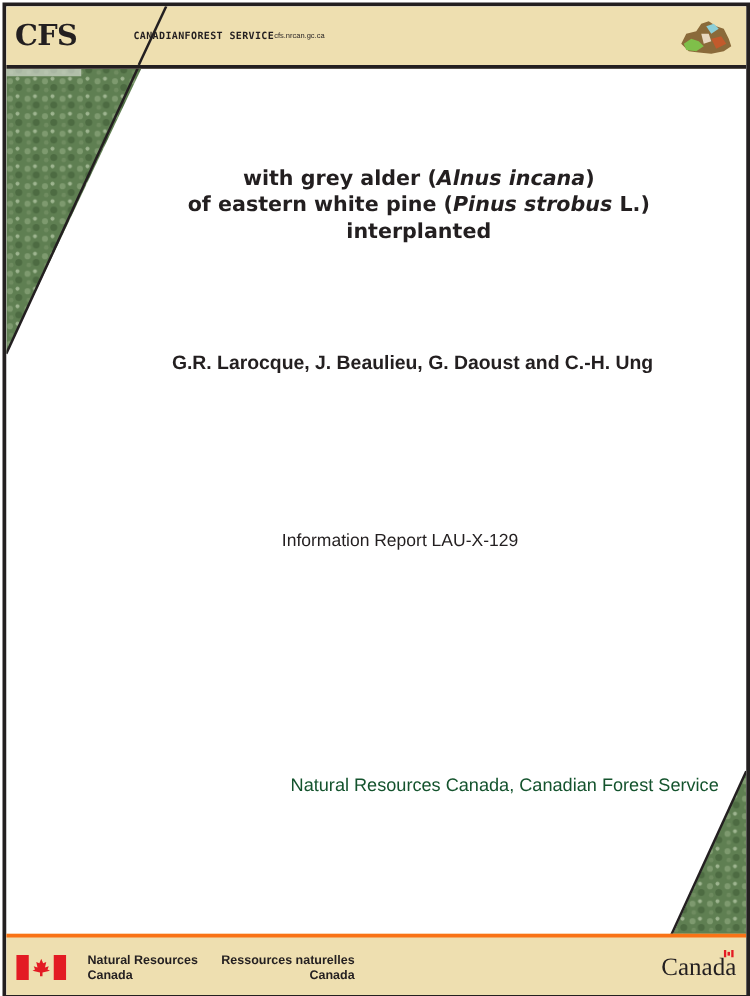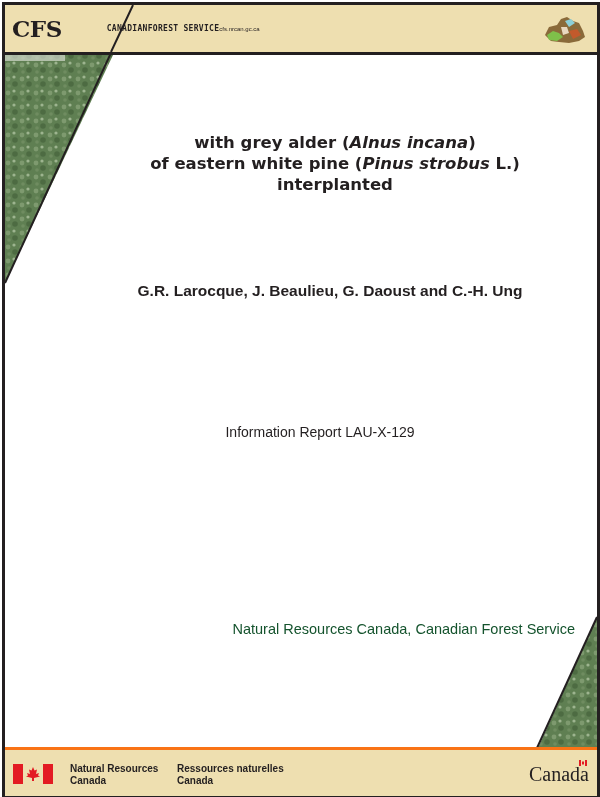--- a/index.html
+++ b/index.html
@@ -17,21 +17,21 @@
   .title { position: absolute; left: 100px; top: 127px; width: 460px; text-align: center; font-family: "DejaVu Sans", sans-serif; font-weight: bold; font-size: 16.5px; line-height: 21px; color: #231f20; }
   .title em { font-style: italic; }
   .authors { position: absolute; left: 60px; top: 277px; width: 530px; text-align: center; font-family: "Liberation Sans", sans-serif; font-weight: bold; font-size: 15.5px; color: #231f20; }
   .report { position: absolute; left: 60px; top: 403px; width: 510px; text-align: center; font-family: "Liberation Sans", sans-serif; font-weight: normal; font-size: 14px; color: #231f20; margin-top: 16px; }
   .year { position: absolute; left: 60px; top: 439px; width: 510px; text-align: center; font-family: "Liberation Sans", sans-serif; font-weight: bold; font-size: 14px; color: #231f20; }
   .publisher { position: absolute; left: 60px; top: 604px; width: 510px; text-align: right; font-family: "Liberation Sans", sans-serif; font-size: 14.5px; color: #14532d; margin-top: 12px; }
   .centre { position: absolute; left: 60px; top: 639px; width: 510px; text-align: center; font-family: "Liberation Sans", sans-serif; font-size: 14.5px; color: #231f20; }
   .flag { position: absolute; left: 8px; top: 14px; width: 40px; height: 20px; }
   .dept { position: absolute; top: 13px; font-family: "Liberation Sans", sans-serif; font-weight: bold; font-size: 10px; line-height: 12px; color: #231f20; }
   .dept-en { left: 65px; }
-  .dept-fr { left: 172px; }
+  .dept-fr { left: 172px; text-align: right; }
   .wordmark { position: absolute; right: 8px; top: 13px; font-family: "Liberation Serif", serif; font-size: 20px; color: #231f20; }
   .wordmark-flag { position: absolute; right: 10px; top: 10px; width: 8px; height: 6px; }
 </style>
 </head>
 <body>
 
 <div class="frame">
 
   <svg class="decor" width="592" height="791" viewBox="0 0 592 791">
     <defs>

